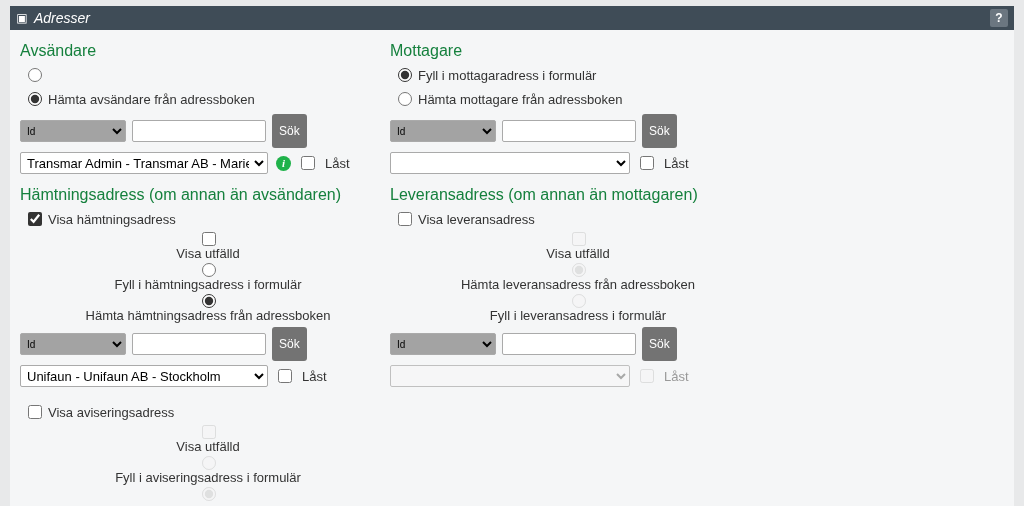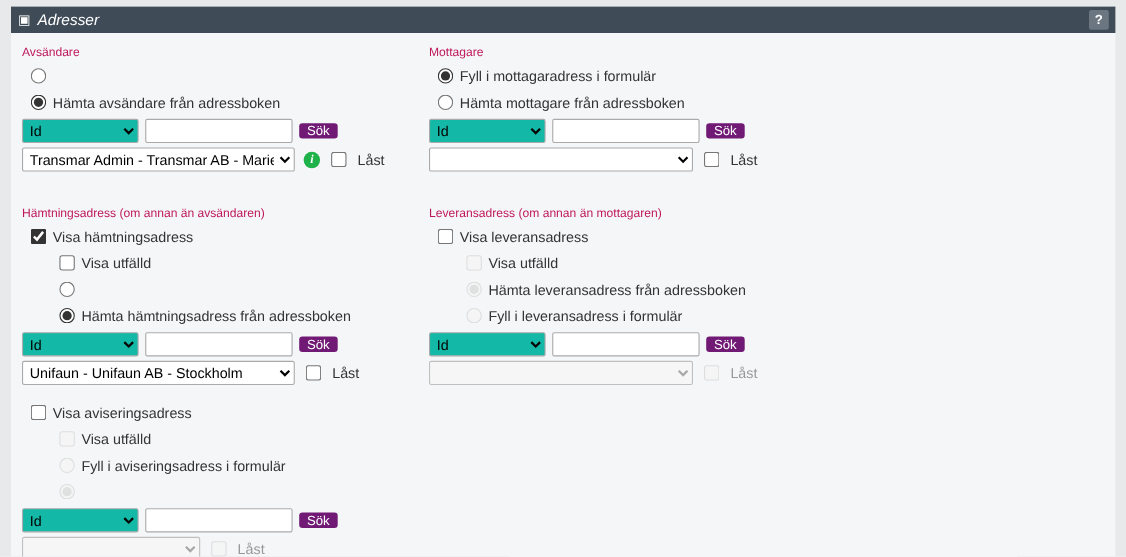--- a/index.html
+++ b/index.html
@@ -61,31 +61,31 @@
     padding: 12px 10px 10px 10px;
   }
   .two-col {
     display: flex;
     gap: 20px;
   }
   .col {
     width: 350px;
   }
   .section-title {
-    color: #be185d;
-    font-size: 11px;
+    color: #15803d;
+    font-size: 16px;
     margin-bottom: 4px;
   }
   .row {
     display: flex;
     align-items: center;
     min-height: 22px;
     margin: 2px 0;
   }
-  .row.indent { padding-left: 26px; }
+  .row.indent { padding-left: 26px; flex-direction: column; }
   .radio, .checkbox {
     width: 14px;
     height: 14px;
     margin: 0 6px 0 8px;
     accent-color: #333;
   }
   .radio-lbl, .chk-lbl {
     font-size: 13px;
     color: #333;
   }
@@ -97,39 +97,39 @@
     display: flex;
     align-items: center;
     gap: 6px;
     margin: 4px 0;
   }
   select.id-select {
     width: 106px;
     height: 22px;
     border: 1px solid #aaa;
     border-radius: 2px;
-    background: #14b8a6;
+    background: #a3a3a3;
     font-family: inherit;
-    font-size: 13px;
+    font-size: 10px;
     padding: 0 2px;
   }
   input.search-input {
     height: 22px;
     width: 134px;
     border: 1px solid #aaa;
     border-radius: 2px;
     padding: 0 4px;
     font-family: inherit;
     font-size: 13px;
     background: #fff;
   }
   .btn-search {
-    height: 14px;
+    height: 34px;
     padding: 0 7px;
-    background: #701a75;
+    background: #737373;
     color: #fff;
     border: none;
     border-radius: 3px;
     font-size: 12px;
     cursor: pointer;
   }
   .result-row {
     display: flex;
     align-items: center;
     gap: 8px;
@@ -167,21 +167,21 @@
     gap: 4px;
     margin-left: 2px;
   }
   .lock-wrap .checkbox { margin-left: 0; }
   .lock-wrap.disabled .chk-lbl { color: #999; }
   .result-select[disabled], input[disabled], select[disabled] {
     background: #f7f7f7;
     color: #888;
   }
   .sub-section { margin-top: 0; }
-  .sub-section .section-title { margin-bottom: 4px; margin-top: 20px; }
+  .sub-section .section-title { margin-bottom: 4px; }
 </style>
 </head>
 <body>
 
 <div class="page">
   <div class="panel">
     <div class="panel-header">
       <span class="toggle-icon">▣</span>
       <span class="title">Adresser</span>
       <span class="help-btn">?</span>
@@ -264,20 +264,21 @@
             <span class="chk-lbl">Visa hämtningsadress</span>
           </label>
 
           <label class="row indent">
             <input type="checkbox" class="checkbox" style="">
             <span class="chk-lbl">Visa utfälld</span>
           </label>
 
           <label class="row indent">
             <input type="radio" class="radio" name="pickup-mode" style="">
+            <span class="radio-lbl">Fyll i hämtningsadress i formulär</span>
           </label>
           <label class="row indent">
             <input type="radio" class="radio" name="pickup-mode" checked="" style="">
             <span class="radio-lbl">Hämta hämtningsadress från adressboken</span>
           </label>
 
           <div class="search-row">
             <select class="id-select">
               <option>Id</option>
             </select>

